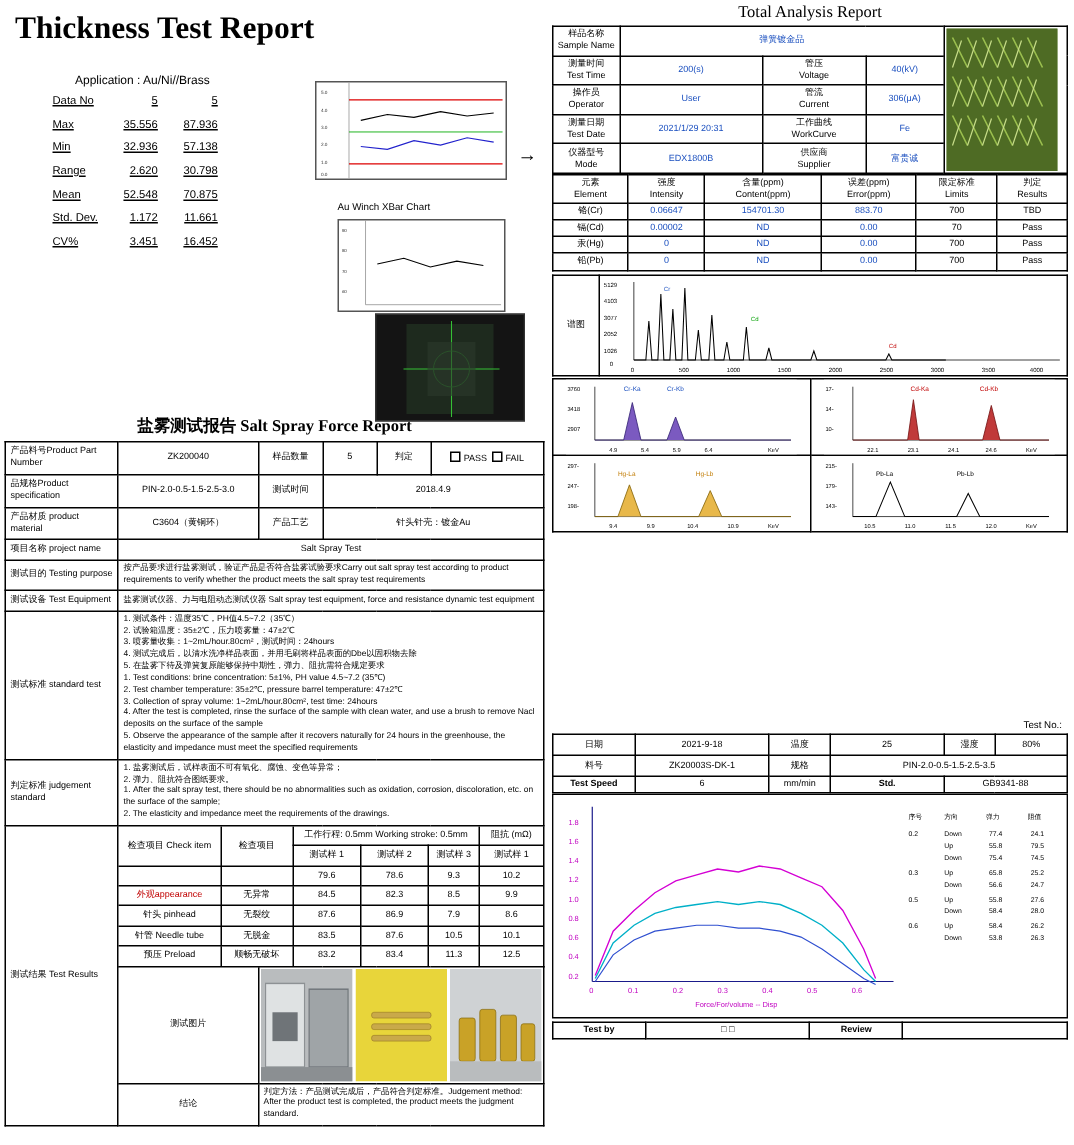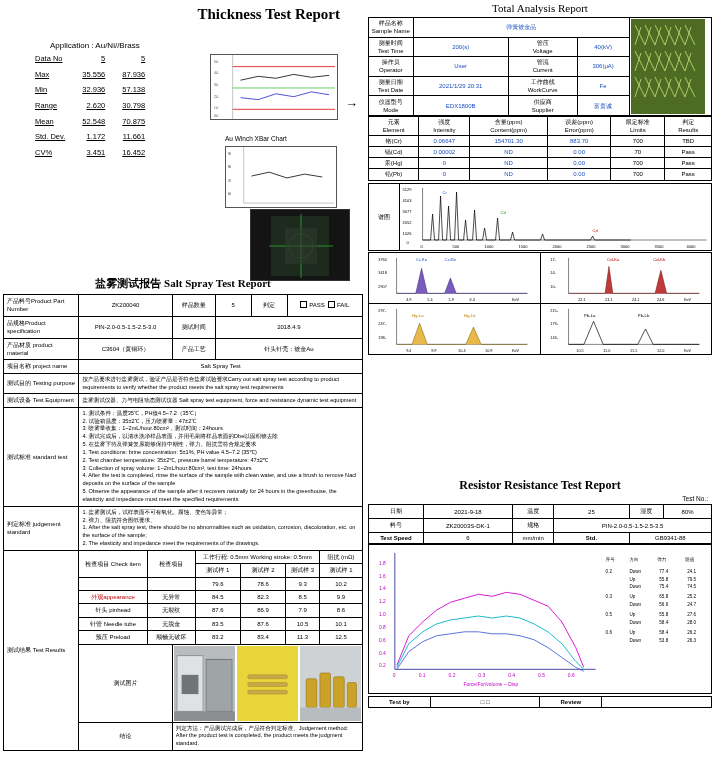--- a/index.html
+++ b/index.html
@@ -10,21 +10,21 @@
     font-family:"Liberation Sans", sans-serif;
     font-size:7px;
     color:#000;
     position:relative;
     overflow:hidden;
   }
   .panel { position:absolute; }
 
   
   #thickness { left:10px; top:6px; width:330px; height:280px; }
-  #thickness .title { font-size:15px; font-weight:bold; font-family:"Liberation Serif", serif;text-align:right; }
+  #thickness .title { font-size:21px; font-weight:bold; font-family:"Liberation Serif", serif; }
   #thickness .app { font-size:8px; margin-top:18px; margin-left:40px; }
   .stats { margin-left:22px; margin-top:0; font-size:7.5px; line-height:1.55;text-decoration:underline; }
   .stats td { padding-right:14px; white-space:nowrap; }
   .stats td.num { text-align:right; }
   .date { margin-left:22px; margin-top:14px; font-size:7.5px; line-height:1.5; }
 
   .chartbox { position:absolute; border:1px solid #555; background:#fff; }
   #chart1 { left:200px; top:48px; width:128px; height:66px; }
   #chart2 { left:215px; top:140px; width:112px; height:62px; }
   .chart-label { position:absolute; left:215px; top:129px; font-size:6.5px; }
@@ -405,21 +405,21 @@
                 <text x="140" y="50">KeV</text>
               </g>
         </svg>
       </td>
     </tr>
   </tbody>
     </table>
 </div>
 
 <div class="panel" id="salt">
-  <div class="title">盐雾测试报告  Salt Spray Test Report</div>
+  <div class="title">盐雾测试报告  Salt Spray Force Report</div>
   <table class="salt">
     <colgroup>
         <col style="width:21%">
         <col style="width:26%">
         <col style="width:12%">
         <col style="width:10%">
         <col style="width:10%">
         <col style="width:21%">
       </colgroup>
     <tbody>
@@ -590,21 +590,20 @@
 
     <tr>
       <td class="c">结论</td>
       <td class="lead" colspan="5">判定方法：产品测试完成后，产品符合判定标准。Judgement method: After the product test is completed, the product meets the judgment standard.</td>
     </tr>
   </tbody>
     </table>
 </div>
 
 <div class="panel" id="resistor">
-  <div class="title">Resistor Resistance Test Report</div>
   <div class="testno">Test No.:</div>
   <table class="res">
     <colgroup>
         <col style="width:16%">
         <col style="width:26%">
         <col style="width:12%">
         <col style="width:22%">
         <col style="width:10%">
         <col style="width:14%">
       </colgroup>

